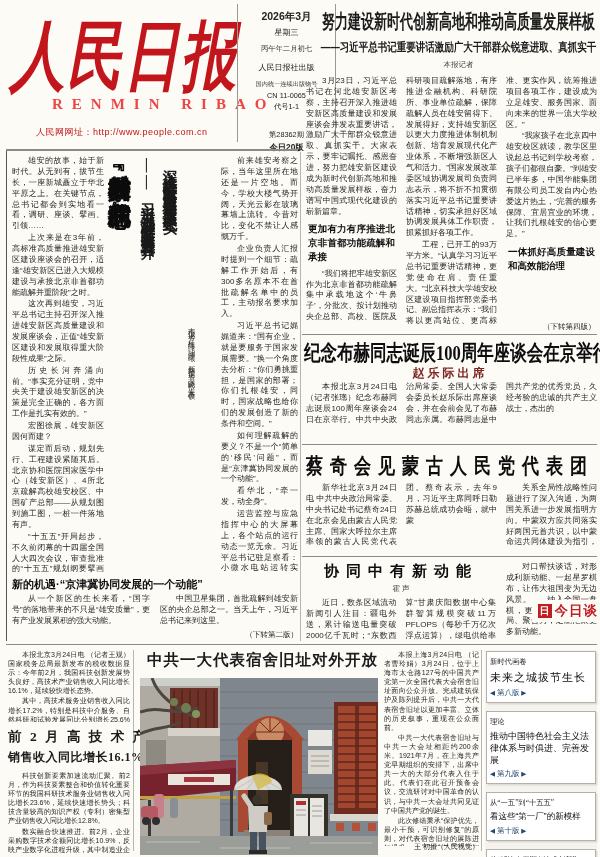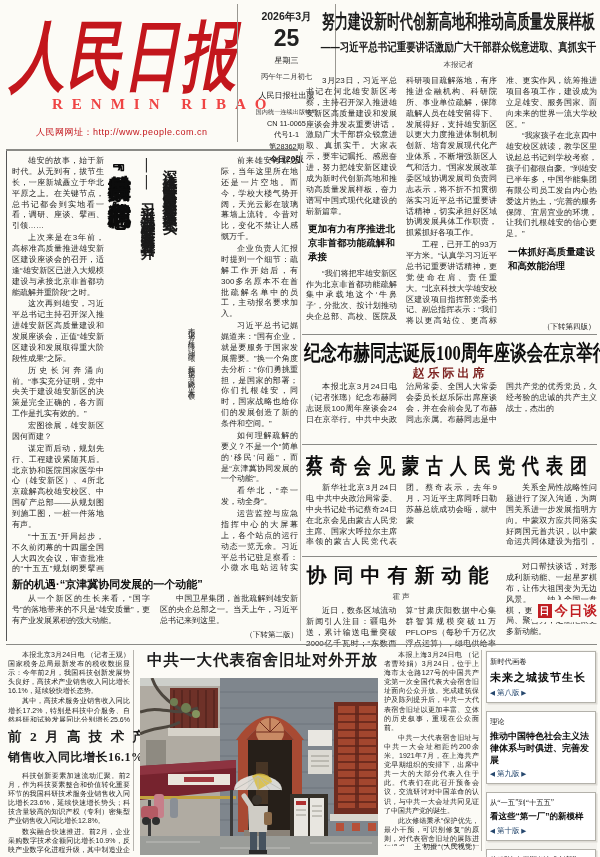--- a/index.html
+++ b/index.html
@@ -21,21 +21,21 @@
 
 .datebox{left:237px;top:4px;width:99px;height:138px;border-left:1px solid #9a9892;border-right:1px solid #9a9892;text-align:center;color:#222}
 .db-ym{font-size:10.5px;font-weight:bold;margin-top:6px}
 .db-day{font-size:23px;font-weight:bold;margin-top:1px}
 .db-wk{font-size:8px;margin-top:3px}
 .db-lunar{font-size:7.3px;margin-top:6px;color:#333}
 .db-pub{font-size:8px;margin-top:8px}
 .db-lab{font-size:6.2px;margin-top:7px;color:#333}
 .db-no{font-size:7.3px;margin-top:2px}
 .db-code{font-size:7.3px;margin-top:2px}
-.db-issue{font-size:7.3px;margin-top:2px}
+.db-issue{font-size:7.3px;margin-top:18px}
 .db-pages{font-size:8.3px;font-weight:bold;margin-top:2px}
 
 .lead-hl{left:320px;top:8px;width:277px;height:26px;font-size:13px;font-weight:900;text-align:center;white-space:nowrap;transform:scale(1,1.5);transform-origin:top center}
 .lead-sh{left:320px;top:40px;width:277px;font-size:9.5px;font-weight:bold;text-align:center;white-space:nowrap;transform:scale(1,1.25);transform-origin:top center}
 .lead-by{left:320px;top:60px;width:277px;font-size:7.5px;text-align:center;color:#444}
 .lead-body{left:306px;top:76px;width:291px;height:254px;column-count:3;column-gap:9px;column-fill:auto}
 .in-sub{font-weight:bold;font-size:9.5px;text-indent:0!important;line-height:1.45;margin:5px 2px!important;color:#101010}
 .turn{position:absolute;right:0;bottom:0;background:#fcfbf6;font-size:7.5px;padding-left:5px;color:#222}
 
 .f-col1{left:12px;top:156px;width:92px;height:418px}
@@ -47,55 +47,54 @@
 .f-sub{left:12px;top:577px;width:286px;font-size:11px;font-weight:bold;color:#111}
 .f-bottom{left:12px;top:594px;width:286px;height:46px;column-count:2;column-gap:10px;column-fill:auto;position:absolute}
 
 .sec-hl{font-family:"Liberation Serif","DejaVu Serif",serif;font-weight:900;text-align:center;color:#0d0d0d;white-space:nowrap}
 .buhe-hl{left:304px;top:339px;width:292px;font-size:16.5px;transform:scale(1,1.3);transform-origin:top center}
 .buhe-dep{left:304px;top:365px;width:292px;text-align:center;font-size:12px;font-weight:bold;color:#7d2321;font-family:"Liberation Serif","DejaVu Serif",serif;letter-spacing:3px}
 .buhe-cols{left:306px;top:382px;width:291px;height:54px;column-count:3;column-gap:9px;column-fill:auto}
 .caiqi-hl{left:304px;top:452px;width:292px;font-size:17px;letter-spacing:7px;transform:scale(1,1.25);transform-origin:top center}
 .caiqi-cols{left:306px;top:483px;width:291px;height:66px;column-count:3;column-gap:9px;column-fill:auto}
 .xt-left{left:306px;top:562px;width:190px}
-.xt-hl{font-size:20px;letter-spacing:7px;white-space:nowrap}
+.xt-hl{font-size:15px;letter-spacing:7px;white-space:nowrap}
 .xt-author{text-align:center;font-size:7.5px;color:#444;margin-top:3px}
 .xt-cols{column-count:2;column-gap:9px;column-fill:auto;height:46px;margin-top:4px}
 .xt-right{left:506px;top:562px;width:91px;height:78px}
 .xt-badge{position:absolute;right:2px;top:600px;background:#fcfbf6;padding:2px 0 2px 6px;display:flex;align-items:center;gap:3px}
 .rlogo{display:inline-block;width:14px;height:14px;background:#c01e22;color:#fff;font-size:10px;font-weight:bold;text-align:center;line-height:14px;font-family:"Liberation Serif","DejaVu Serif",serif}
 .xt-badge .txt{color:#c01e22;font-weight:900;font-size:13.5px;letter-spacing:1px;font-family:"Liberation Serif","DejaVu Serif",serif}
 
 .ht{left:8px;top:650px;width:122px}
 .ht-hl1{font-size:13.5px;font-weight:900;letter-spacing:2.5px;font-family:"Liberation Serif","DejaVu Serif",serif;white-space:nowrap}
 .ht-hl2{font-size:12px;font-weight:900;letter-spacing:.5px;font-family:"Liberation Serif","DejaVu Serif",serif;white-space:nowrap;margin-top:3px}
 .photo-block{left:140px;top:650px;width:238px}
 .ph-hl{font-size:15.5px;font-weight:900;letter-spacing:1px;text-align:right;white-space:nowrap}
 .yida{left:384px;top:650px;width:95px;height:196px}
 .yida-credit{left:384px;top:842px;width:95px;font-size:7px;text-align:right;color:#222}
 
 .daodu{left:485px;top:650px;width:112px;height:205px;background:#f4f3ee;padding-top:1px}
 .dd-box{border:1px solid #b3b1aa;background:#fff;box-shadow:1.5px 1.5px 0 #dedcd5;margin:0 1px 8px 1px;padding:5px 3px 4px 3px;text-align:left}
 .dd-kicker{font-size:7.3px;color:#222;font-family:"Liberation Serif","DejaVu Serif",serif;margin-bottom:3px}
-.dd-title{font-weight:700;color:#0d0d0d;line-height:1.35}
+.dd-title{font-weight:400;color:#0d0d0d;line-height:1.35}
 .dd-page{margin-top:3px;font-size:7.5px;color:#26486e;font-family:"Liberation Serif","DejaVu Serif",serif}
 .dd-page .ar{font-size:6.5px}
 </style>
 </head>
 <body>
 
 <div class="page">
 
   <div class="abs mast-title serif">人民日报</div>
   <div class="abs mast-rr serif">RENMIN RIBAO</div>
   <div class="abs mast-web">人民网网址：http://www.people.com.cn</div>
 
   <div class="abs datebox">
     <div class="db-ym">2026年3月</div>
-    <div class="db-day">25</div>
     <div class="db-wk">星期三</div>
     <div class="db-lunar">丙午年二月初七</div>
     <div class="db-pub serif">人民日报社出版</div>
     <div class="db-lab">国内统一连续出版物号</div>
     <div class="db-no">CN 11-0065</div>
     <div class="db-code">代号1-1</div>
     <div class="db-issue">第28362期</div>
     <div class="db-pages">今日20版</div>
   </div>
 

